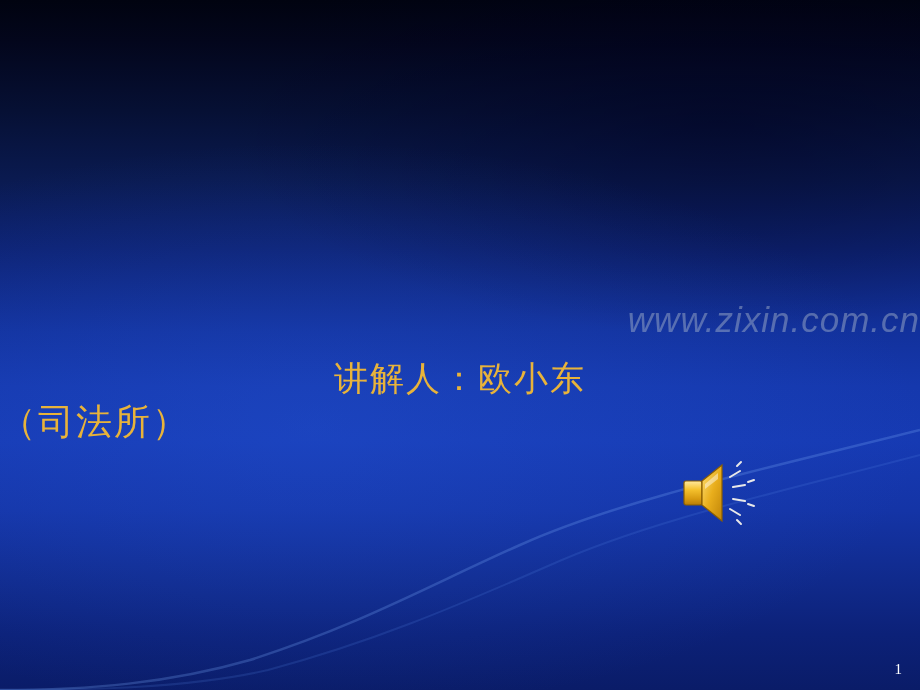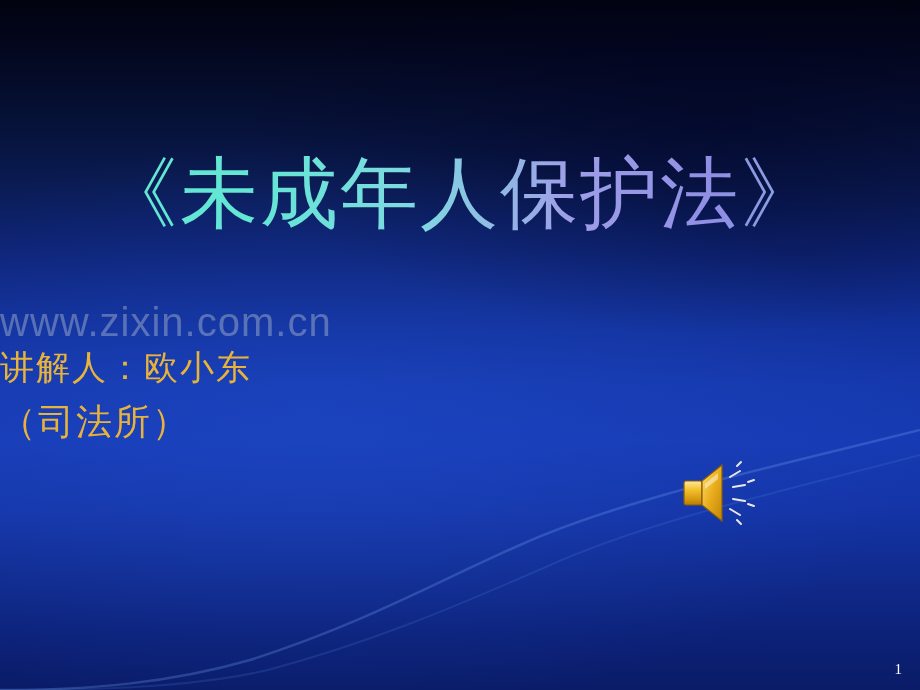--- a/index.html
+++ b/index.html
@@ -68,33 +68,35 @@
     background-clip: text;
     color: transparent;
     text-shadow: none;
   }
 
   .watermark {
     position: absolute;
     left: 0;
     right: 0;
     top: 300px;
-    text-align: left;
+    text-align: right;
     font-family: "Liberation Sans", sans-serif;
-    font-size: 40px;
+    font-size: 35px;
     letter-spacing: 1px;
     color: rgba(183, 196, 210, 0.42);
     font-weight: 400;
+    font-style: italic;
   }
 
   .presenter {
     position: absolute;
     left: 0;
     right: 0;
-    top: 345px;
+    top: 356px;
+    text-align: center;
     font-family: "DejaVu Serif", serif;
     font-size: 34px;
     letter-spacing: 2px;
     color: #e8b33a;
     font-weight: 400;
   }
   .dept {
     position: absolute;
     left: 0;
     right: 0;
@@ -127,21 +129,20 @@
 </head>
 <body>
 
 <div id="slide">
 
   <svg class="swoosh" viewBox="0 0 920 690" xmlns="http://www.w3.org/2000/svg">
     <path d="M 920 430 C 760 470, 620 500, 520 545 C 430 585, 360 625, 250 660 C 170 683, 90 690, 0 690" fill="none" stroke="rgba(120,165,245,0.28)" stroke-width="2.5"></path>
     <path d="M 920 455 C 780 492, 650 520, 548 566 C 452 608, 372 642, 268 670 C 190 688, 92 690, 0 690" fill="none" stroke="rgba(90,140,235,0.18)" stroke-width="2"></path>
   </svg>
 
-  <div class="title">《未成年人保护法》</div>
 
   <div class="watermark">www.zixin.com.cn</div>
 
   <div class="presenter">讲解人：欧小东</div>
   <div class="dept">（司法所）</div>
 
   <svg class="speaker" viewBox="0 0 90 80" xmlns="http://www.w3.org/2000/svg">
     <defs>
       <linearGradient id="gspk" x1="0" y1="0" x2="0" y2="1">
         <stop offset="0%" stop-color="#ffe9a0"></stop>

